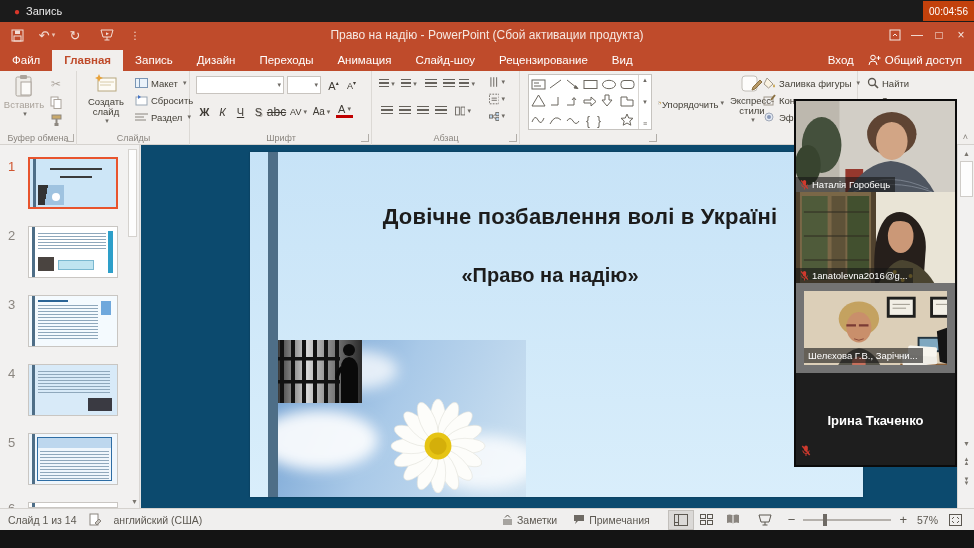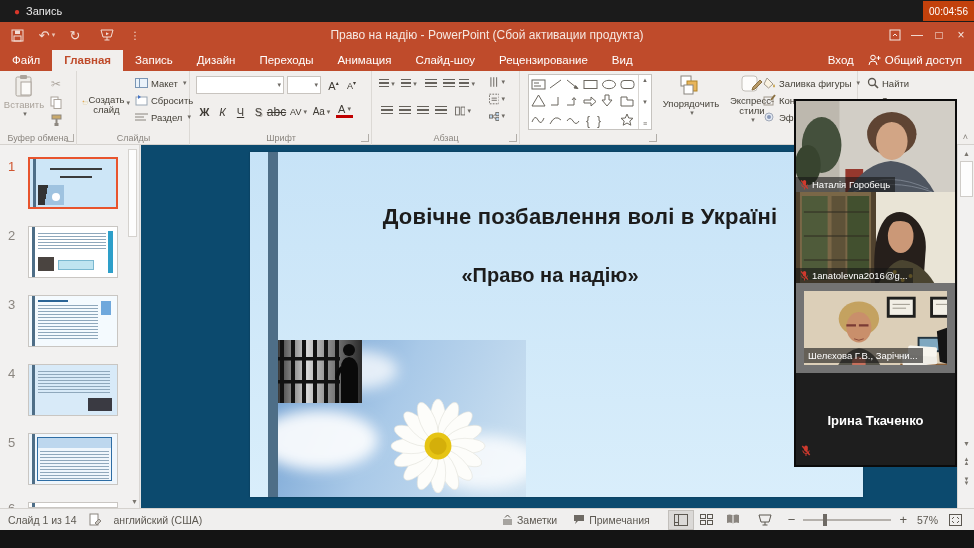--- a/index.html
+++ b/index.html
@@ -177,21 +177,21 @@
             <rect x="2" y="1" width="9" height="4" fill="#C9A96A" stroke="#8E8880"></rect>
             <rect x="5.5" y="5" width="2" height="4" fill="#8E8880"></rect>
             <rect x="4.5" y="9" width="4" height="3" fill="#8E8880"></rect>
           </svg>
       </span>
       <span class="glabel">Буфер обмена</span>
       <span class="dlg"></span>
     </div>
 
     <div class="rgroup" style="left:78px;width:112px">
-      <div class="abs" style="left:4px;top:3px;width:48px;height:58px;display:flex;flex-direction:row;align-items:center;text-align:center">
+      <div class="abs" style="left:4px;top:3px;width:48px;height:58px;display:flex;flex-direction:column;align-items:center;text-align:center">
         <svg width="24" height="20" viewBox="0 0 24 20">
             <rect x="4" y="4" width="18" height="13" fill="#FDFBF5" stroke="#B8A77E"></rect>
             <line x1="6" y1="8" x2="20" y2="8" stroke="#D8CBA8"></line>
             <line x1="6" y1="11" x2="17" y2="11" stroke="#D8CBA8"></line>
             <path d="M5,0 L6.2,2.8 L9,4 L6.2,5.2 L5,8 L3.8,5.2 L1,4 L3.8,2.8 Z" fill="#E8A33D"></path>
           </svg>
         <span class="rlbl" style="white-space:normal;line-height:10px;margin-top:3px">Создать слайд</span>
         <span class="drop">▾</span>
       </div>
       <span class="smallrow" style="left:57px;top:4px">
@@ -348,21 +348,21 @@
           <text x="55" y="49" font-size="12" fill="#6B675F" stroke="none" font-family="Liberation Sans">{</text>
           <text x="66" y="49" font-size="12" fill="#6B675F" stroke="none" font-family="Liberation Sans">}</text>
           <path d="M96,38 L97.7,42 L102,42.3 L98.8,45 L99.8,49.2 L96,47 L92.2,49.2 L93.2,45 L90,42.3 L94.3,42 Z"></path>
         </svg>
         <div class="abs" style="right:0;top:0;bottom:0;width:13px;border-left:1px solid #D8D5D1;display:flex;flex-direction:column;align-items:center;justify-content:space-between;padding:2px 0;font-size:6px;color:#6E6A64">
           <span>▲</span>
             <span>▼</span>
             <span style="font-size:7px">≡</span>
         </div>
       </div>
-      <div class="abs" style="left:137px;top:3px;width:66px;height:58px;display:flex;flex-direction:column;align-items:center;text-align:center">
+      <div class="abs" style="left:137px;top:3px;width:66px;height:58px;display:flex;flex-direction:row;align-items:center;text-align:center">
         <svg width="24" height="22" viewBox="0 0 24 22">
             <rect x="2" y="2" width="10" height="10" fill="#FFF" stroke="#8A857F"></rect>
             <rect x="8" y="7" width="10" height="10" fill="#E8B55A" stroke="#B08428"></rect>
             <rect x="5" y="11" width="9" height="9" fill="#FFF" stroke="#8A857F"></rect>
           </svg>
         <span class="rlbl" style="margin-top:2px">Упорядочить</span>
         <span class="drop">▾</span>
       </div>
       <div class="abs" style="left:205px;top:3px;width:52px;height:58px;display:flex;flex-direction:column;align-items:center;text-align:center">
         <svg width="24" height="22" viewBox="0 0 24 22">

